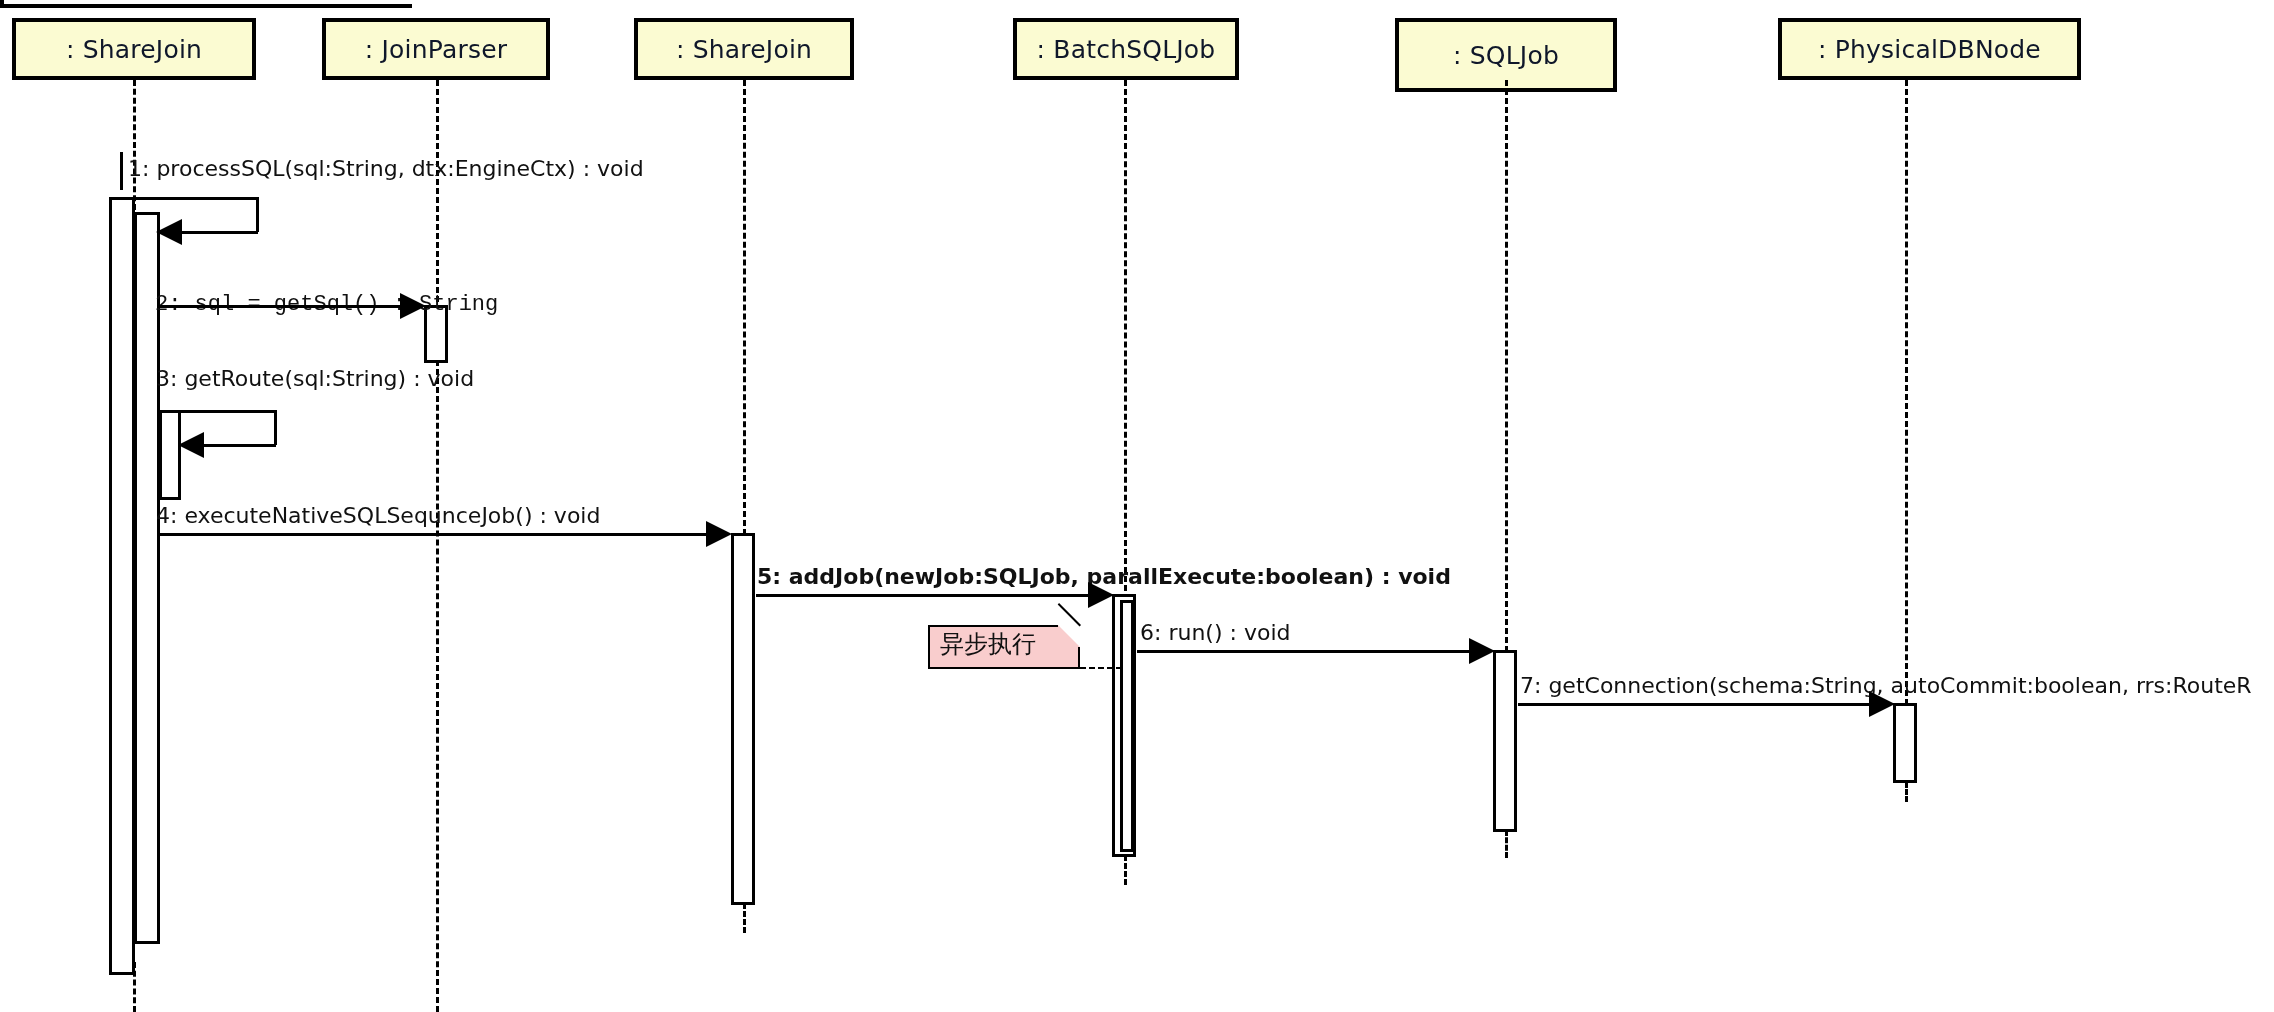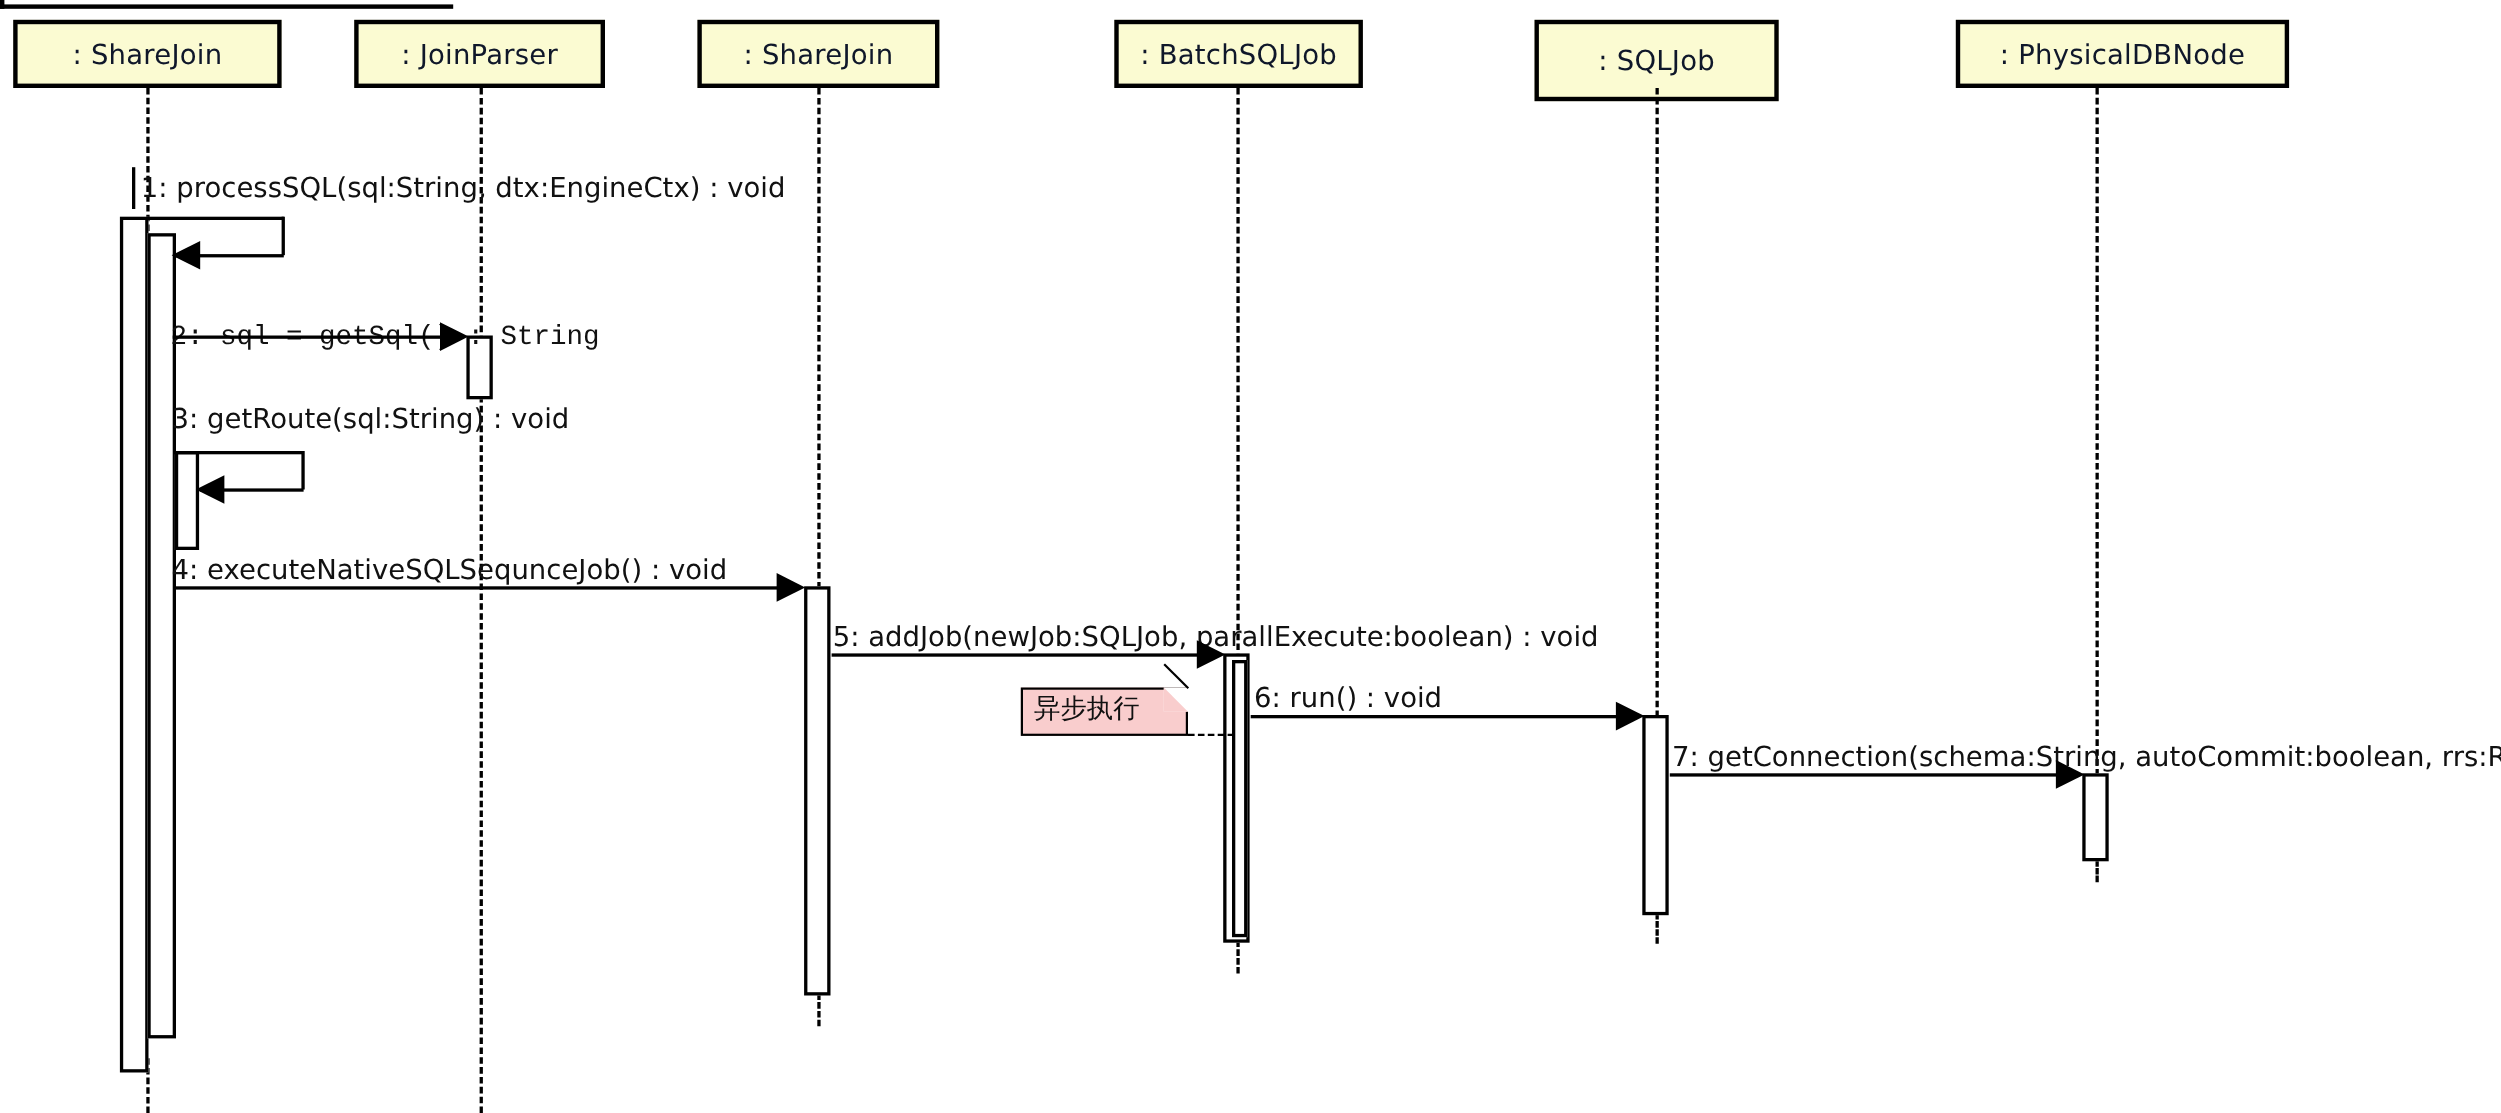--- a/index.html
+++ b/index.html
@@ -79,21 +79,21 @@
     width: 0;
     height: 0;
     border-top: 13px solid transparent;
     border-bottom: 13px solid transparent;
     border-right: 26px solid #000000;
   }
 
   
   .msg-label {
     position: absolute;
-    font-size: 25px;
+    font-size: 22px;
     color: #111111;
     white-space: nowrap;
     line-height: 1;
     background: transparent;
   }
 
   
   .note {
     position: absolute;
     box-sizing: border-box;
@@ -213,21 +213,21 @@
   <div class="msg-label" style="left:156px; top:368px;">3: getRoute(sql:String) : void</div>
   <div class="msg-line" style="left:158px; top:410px; width:118px;"></div>
   <div class="msg-vline" style="left:274px; top:410px; height:35px;"></div>
   <div class="msg-line" style="left:182px; top:444px; width:94px;"></div>
   <div class="arrow-left" style="left:178px; top:432px;"></div>
 
   <div class="msg-label" style="left:156px; top:505px;">4: executeNativeSQLSequnceJob() : void</div>
   <div class="msg-line" style="left:158px; top:533px; width:553px;"></div>
   <div class="arrow-right" style="left:706px; top:521px;"></div>
 
-  <div class="msg-label" style="left:757px; top:566px;">5: addJob(newJob:SQLJob, parallExecute:boolean) : void</div>
+  <div class="msg-label" style="left:757px; top:566px;font-weight:bold;">5: addJob(newJob:SQLJob, parallExecute:boolean) : void</div>
   <div class="msg-line" style="left:756px; top:594px; width:338px;"></div>
   <div class="arrow-right" style="left:1088px; top:582px;"></div>
 
   <div class="note" style="left:928px; top:625px; width:152px; height:44px;">
     <span>异步执行</span>
     <span class="fold"></span>
     <span class="fold-edge"></span>
   </div>
   <div class="note-connector" style="left:1080px; top:667px; width:42px;"></div>
 

